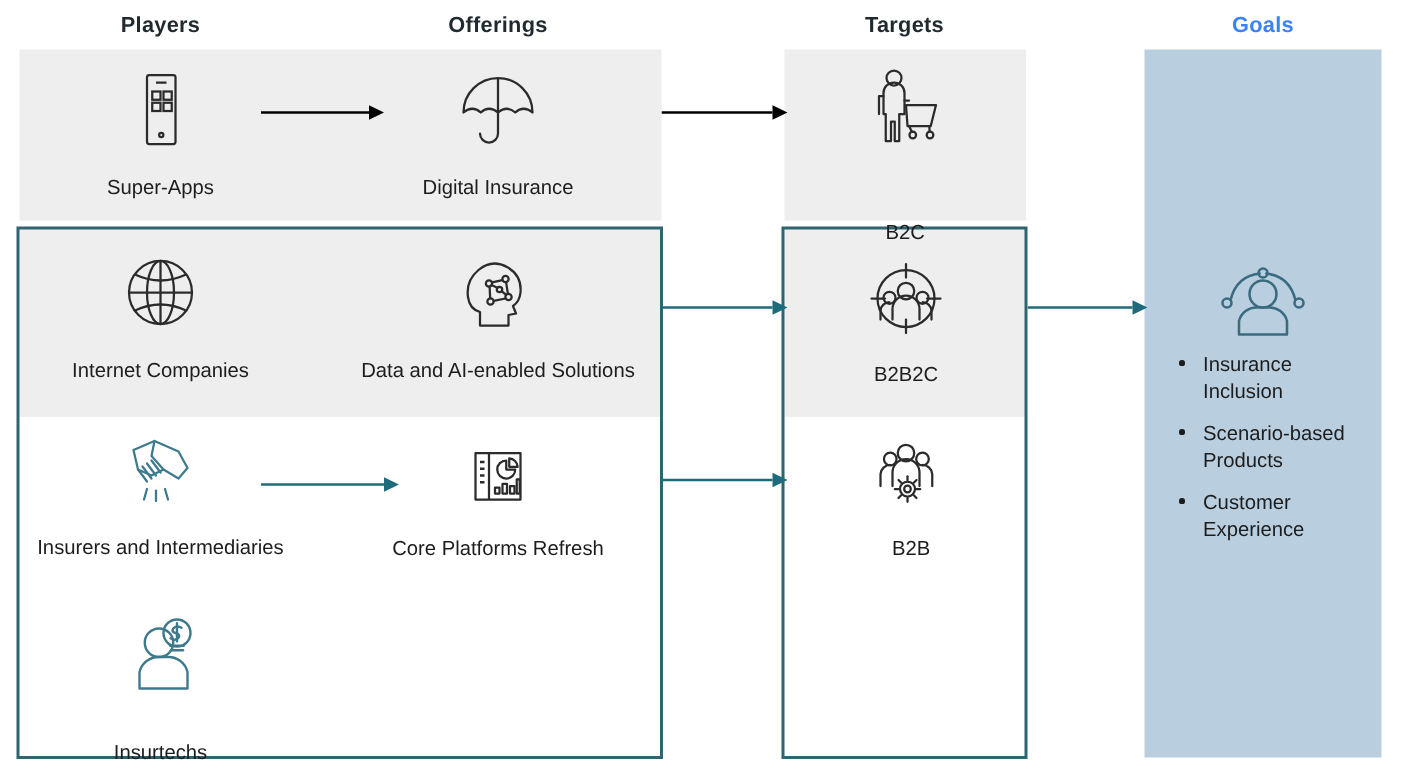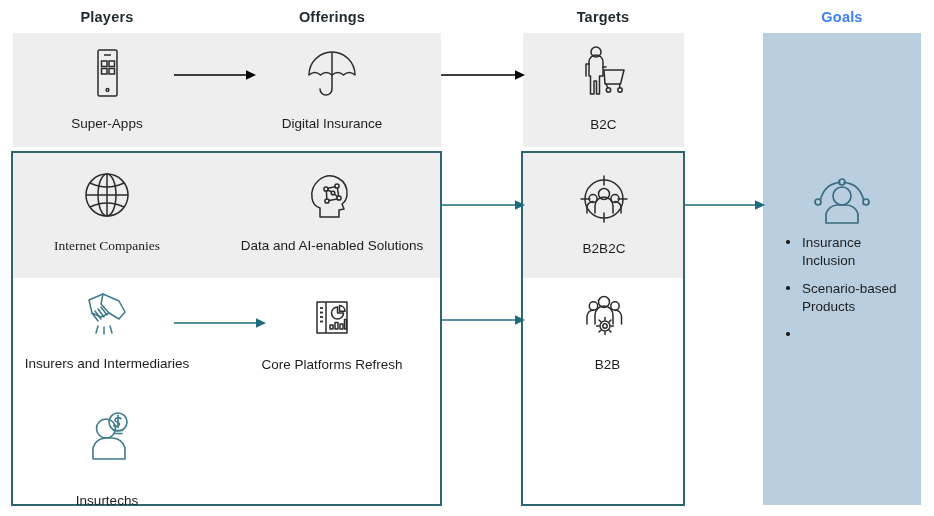--- a/index.html
+++ b/index.html
@@ -122,21 +122,21 @@
           <rect x="30" y="13" width="5.5" height="5.5"></rect>
           <rect x="22.5" y="20.5" width="5.5" height="5.5"></rect>
           <rect x="30" y="20.5" width="5.5" height="5.5"></rect>
           <circle cx="28.5" cy="42" r="1.4"></circle>
         </g>
       </svg>
     </span>
     <span class="lbl">Super-Apps</span>
   </div>
 
-  <div class="cell" style="left:27px;top:170px;width:160px;font-family:Liberation Serif, serif;">
+  <div class="cell" style="left:27px;top:170px;width:160px;">
     <span class="icon">
       <svg width="56" height="52" viewBox="0 0 56 52">
         <g fill="none" stroke="#2b2b2b" stroke-width="1.5">
           <circle cx="28" cy="25" r="21"></circle>
           <ellipse cx="28" cy="25" rx="9" ry="21"></ellipse>
           <line x1="7" y1="25" x2="49" y2="25"></line>
           <line x1="28" y1="4" x2="28" y2="46"></line>
           <path d="M11 13 Q28 21 45 13"></path>
           <path d="M11 37 Q28 29 45 37"></path>
         </g>
@@ -231,21 +231,21 @@
           <rect x="26" y="28" width="3" height="4"></rect>
           <rect x="31" y="25.5" width="3" height="6.5"></rect>
           <rect x="36" y="27" width="3" height="5"></rect>
           <rect x="40.5" y="22.5" width="2" height="9.5"></rect>
         </g>
       </svg>
     </span>
     <span class="lbl">Core Platforms Refresh</span>
   </div>
 
-  <div class="cell" style="left:523px;top:45px;width:161px;">
+  <div class="cell" style="left:523px;top:45px;width:161px;gap:29px;">
     <span class="icon">
       <svg width="52" height="56" viewBox="0 0 52 56">
         <g fill="none" stroke="#2b2b2b" stroke-width="1.5" stroke-linejoin="round" stroke-linecap="round">
           <circle cx="18" cy="7" r="5"></circle>
           <path d="M11 17 a7 7 0 0 1 14 0 L25 31 L21.5 31 L21.5 49 L18.5 49 L18.5 36 L16 36 L16 49 L12.5 49 L12.5 31 L11 31 Z"></path>
           <path d="M11 19 L8 19 L8 31"></path>
           <path d="M26 25 L46 25 L42.5 39 L27 39 Z"></path>
           <path d="M25 22 L28 22"></path>
           <circle cx="30.5" cy="45" r="2.2"></circle>
           <circle cx="42" cy="45" r="2.2"></circle>
@@ -322,16 +322,17 @@
     <div class="goal-item">
       <span class="dot"></span>
       <span>Insurance Inclusion</span>
     </div>
     <div class="goal-item">
       <span class="dot"></span>
       <span>Scenario-based Products</span>
     </div>
     <div class="goal-item">
       <span class="dot"></span>
+      <span>Customer Experience</span>
     </div>
   </div>
 
 </div>
 
 </body></html>

